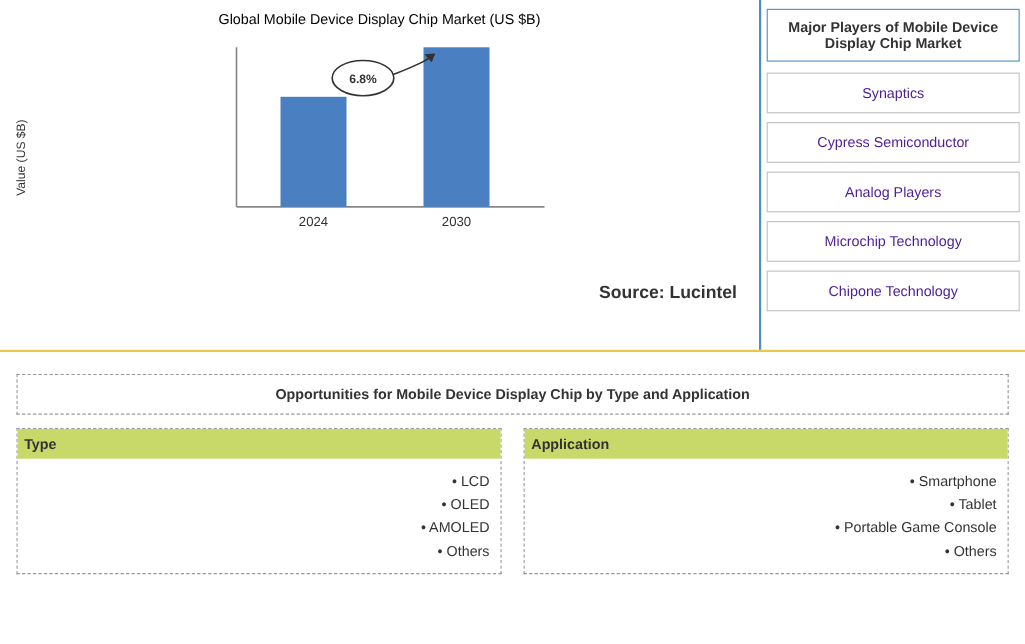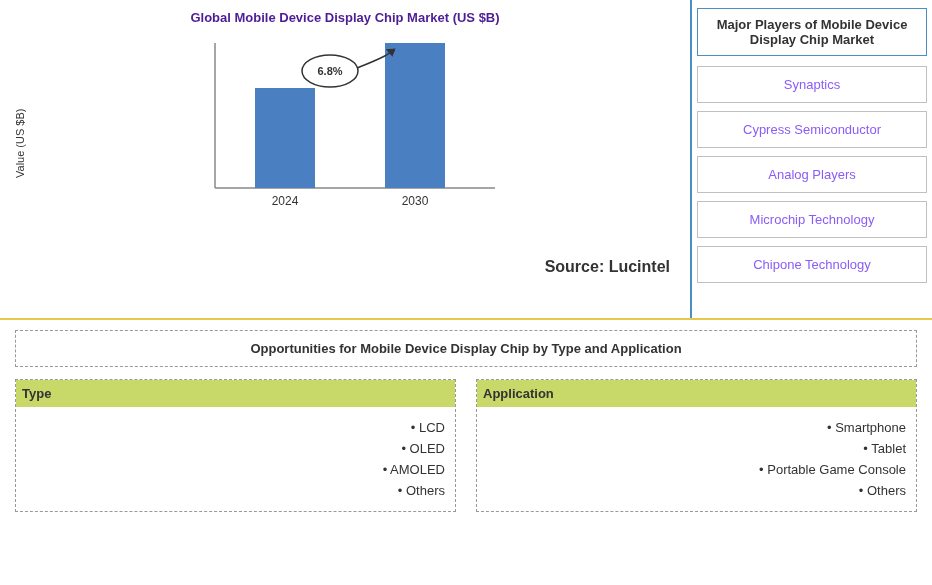--- a/index.html
+++ b/index.html
@@ -29,23 +29,23 @@
 
     
     .chart-area {
       flex: 1;
       padding: 10px 10px 5px 10px;
       border-right: 2px solid #4a90c4;
       position: relative;
     }
 
     .chart-title {
-      color: #4c1d95;
-      font-size: 13px;
-      font-weight: bold;
+      color: #000000;
+      font-size: 13px;
+      font-weight: normal;
       text-align: center;
       margin-bottom: 8px;
     }
 
     .chart-wrapper {
       display: flex;
       flex-direction: row;
       height: 220px;
       position: relative;
     }
@@ -92,29 +92,29 @@
       padding: 8px;
       margin-bottom: 10px;
       background: #fff;
     }
 
     .player-item {
       border: 1.5px solid #c0c0c0;
       padding: 10px;
       text-align: center;
       font-size: 13px;
-      color: #8b5cf6;
+      color: #4c1d95;
       margin-bottom: 8px;
       background: #fff;
     }
 
     
     .bottom-section {
       flex: 1;
-      padding: 10px 15px;
+      padding: 20px 15px;
     }
 
     .opportunities-title {
       border: 1.5px dashed #999;
       padding: 10px;
       text-align: center;
       font-size: 13px;
       font-weight: bold;
       color: #333;
       margin-bottom: 12px;

